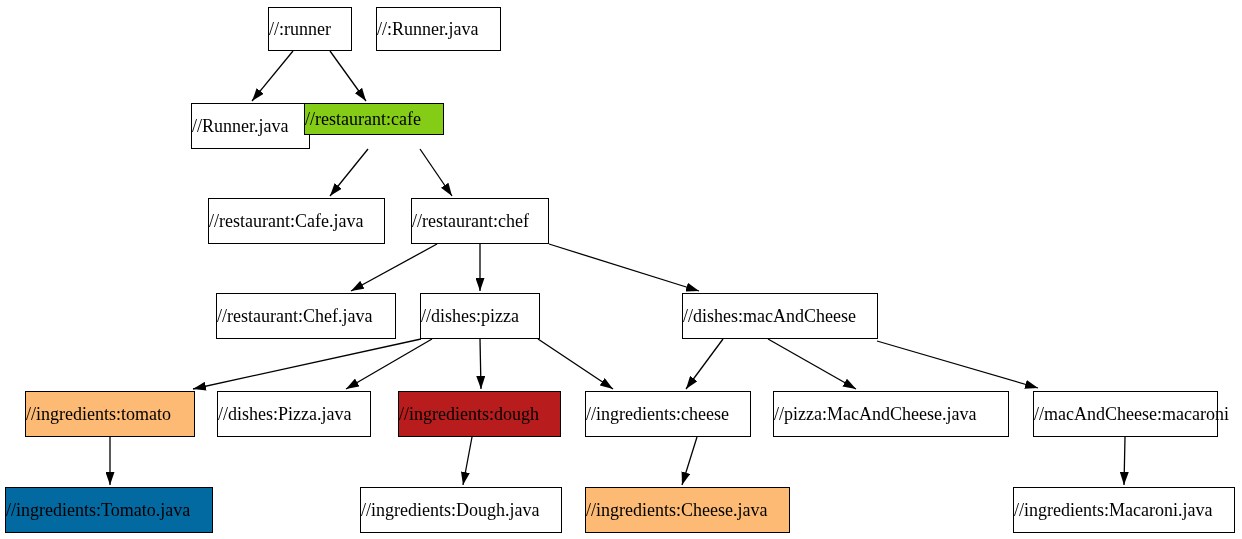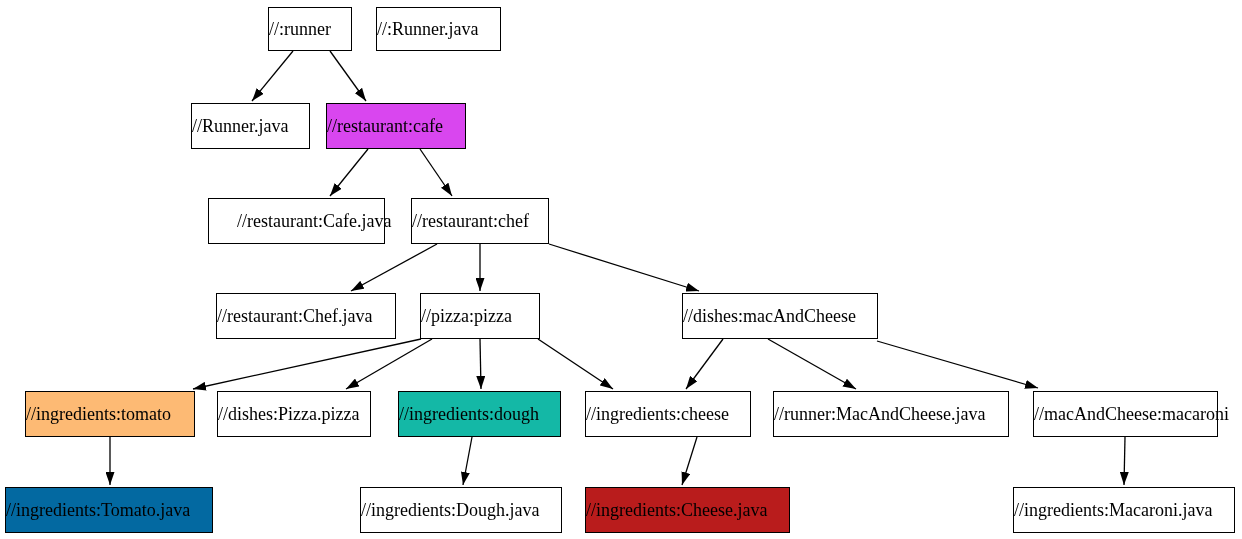--- a/index.html
+++ b/index.html
@@ -70,62 +70,62 @@
   <div id="nodes">
       <div class="node" style="left: 268px; top: 7px; width: 84px; height: 44px; background: rgb(255, 255, 255); border-color: rgb(0, 0, 0);">
         <span>//:runner</span>
       </div>
       <div class="node" style="left: 376px; top: 7px; width: 125px; height: 44px; background: rgb(255, 255, 255); border-color: rgb(0, 0, 0);">
         <span>//:Runner.java</span>
       </div>
       <div class="node" style="left: 175px; top: 103px; width: 119px; height: 46px; background: rgb(255, 255, 255); border-color: rgb(0, 0, 0); margin-left: 16px;">
         <span>//Runner.java</span>
       </div>
-      <div class="node" style="left: 326px; top: 103px; width: 140px; height: 46px; background: #d946ef; border-color: rgb(0, 0, 0);">
+      <div class="node" style="left: 304px; top: 103px; width: 140px; height: 32px; background: #84cc16; border-color: rgb(0, 0, 0);">
         <span>//restaurant:cafe</span>
       </div>
-      <div class="node" style="left: 208px; top: 198px; width: 177px; height: 46px; background: rgb(255, 255, 255); border-color: rgb(0, 0, 0); padding-left: 28px;">
+      <div class="node" style="left: 208px; top: 198px; width: 177px; height: 46px; background: rgb(255, 255, 255); border-color: rgb(0, 0, 0);">
         <span>//restaurant:Cafe.java</span>
       </div>
       <div class="node" style="left: 411px; top: 198px; width: 138px; height: 46px; background: rgb(255, 255, 255); border-color: rgb(0, 0, 0);">
         <span>//restaurant:chef</span>
       </div>
       <div class="node" style="left: 216px; top: 293px; width: 180px; height: 46px; background: rgb(255, 255, 255); border-color: rgb(0, 0, 0);">
         <span>//restaurant:Chef.java</span>
       </div>
       <div class="node" style="left: 420px; top: 293px; width: 120px; height: 46px; background: rgb(255, 255, 255); border-color: rgb(0, 0, 0);">
-        <span>//pizza:pizza</span>
+        <span>//dishes:pizza</span>
       </div>
       <div class="node" style="left: 682px; top: 293px; width: 196px; height: 46px; background: rgb(255, 255, 255); border-color: rgb(0, 0, 0);">
         <span>//dishes:macAndCheese</span>
       </div>
       <div class="node" style="left: 25px; top: 391px; width: 170px; height: 46px; background: #fdba74; border-color: rgb(0, 0, 0);">
         <span>//ingredients:tomato</span>
       </div>
       <div class="node" style="left: 217px; top: 391px; width: 154px; height: 46px; background: rgb(255, 255, 255); border-color: rgb(0, 0, 0);">
-        <span>//dishes:Pizza.pizza</span>
+        <span>//dishes:Pizza.java</span>
       </div>
-      <div class="node" style="left: 398px; top: 391px; width: 163px; height: 46px; background: #14b8a6; border-color: rgb(0, 0, 0);">
+      <div class="node" style="left: 398px; top: 391px; width: 163px; height: 46px; background: #b91c1c; border-color: rgb(0, 0, 0);">
         <span>//ingredients:dough</span>
       </div>
       <div class="node" style="left: 585px; top: 391px; width: 166px; height: 46px; background: rgb(255, 255, 255); border-color: rgb(0, 0, 0);">
         <span>//ingredients:cheese</span>
       </div>
       <div class="node" style="left: 773px; top: 391px; width: 236px; height: 46px; background: rgb(255, 255, 255); border-color: rgb(0, 0, 0);">
-        <span>//runner:MacAndCheese.java</span>
+        <span>//pizza:MacAndCheese.java</span>
       </div>
       <div class="node" style="left: 1033px; top: 391px; width: 185px; height: 46px; background: rgb(255, 255, 255); border-color: rgb(0, 0, 0);">
         <span>//macAndCheese:macaroni</span>
       </div>
       <div class="node" style="left: 5px; top: 487px; width: 208px; height: 46px; background: #0369a1; border-color: rgb(0, 0, 0);">
         <span>//ingredients:Tomato.java</span>
       </div>
       <div class="node" style="left: 360px; top: 487px; width: 202px; height: 46px; background: rgb(255, 255, 255); border-color: rgb(0, 0, 0);">
         <span>//ingredients:Dough.java</span>
       </div>
-      <div class="node" style="left: 585px; top: 487px; width: 205px; height: 46px; background: #b91c1c; border-color: rgb(0, 0, 0);">
+      <div class="node" style="left: 585px; top: 487px; width: 205px; height: 46px; background: #fdba74; border-color: rgb(0, 0, 0);">
         <span>//ingredients:Cheese.java</span>
       </div>
       <div class="node" style="left: 1013px; top: 487px; width: 222px; height: 46px; background: rgb(255, 255, 255); border-color: rgb(0, 0, 0);">
         <span>//ingredients:Macaroni.java</span>
       </div>
     </div>
 </div>
 
 </body></html>

